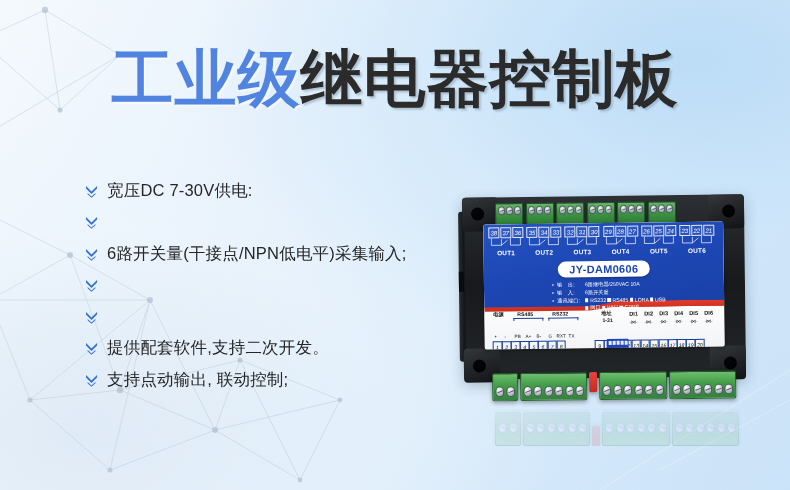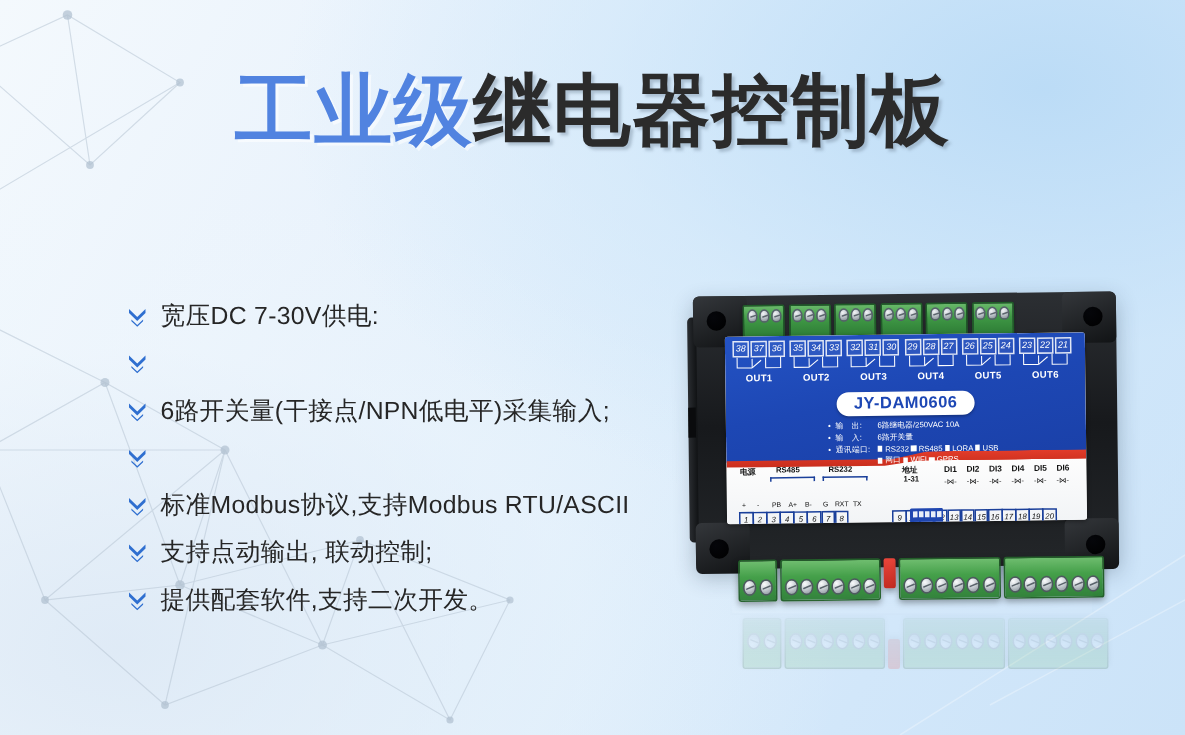--- a/index.html
+++ b/index.html
@@ -17,36 +17,36 @@
       linear-gradient(120deg,#f4f9fd 0%,#eaf3fc 28%,#dfeefb 55%,#d2e7fa 78%,#cbe3f8 100%);
     overflow:hidden;
   }
   .netlayer { position:absolute; inset:0; pointer-events:none; }
   .netlayer svg { display:block; width:790px; height:490px; }
 
   
   .headline {
     position:absolute; left:0; top:48px; width:790px;
     text-align:center;
-    font-size:52px; font-weight:bold; line-height:1;
+    font-size:62px; font-weight:bold; line-height:1;
     letter-spacing:1px;
     white-space:nowrap;
   }
   .hl-a { color:#5183e0; text-shadow:2px 2px 0 rgba(255,255,255,0.55); }
   .hl-b { color:#2b2b2b; text-shadow:2px 2px 2px rgba(120,140,160,0.45); }
 
   .subline {
     position:absolute; left:0; top:128px; width:790px;
     text-align:center; white-space:nowrap;
     font-size:20px; color:#3a3a3a; letter-spacing:1.2px;
   }
   .sub-model { color:#f0a93c; font-weight:bold; letter-spacing:2px; font-size:22px; }
 
   
-  .features { position:absolute; left:80px; top:196px; width:380px; }
+  .features { position:absolute; left:80px; top:176px; width:380px; }
   .feat {
     display:flex; align-items:center;
     height:29px; margin-bottom:2.5px;
     font-size:16.5px; color:#262626; white-space:nowrap;
   }
   .feat-ico { width:22px; flex:0 0 22px; display:flex; align-items:center; justify-content:center; }
   .feat-ico svg { display:block; }
   .feat-tx { padding-left:5px; letter-spacing:0.2px; }
 
   
@@ -279,39 +279,38 @@
           </svg>
       </span>
     </div>
     <div class="feat">
       <span class="feat-ico">
         <svg width="13" height="14" viewBox="0 0 13 14">
             <path d="M1 2 L6.5 7.4 L12 2 L12 4.6 L6.5 10 L1 4.6 Z" fill="#2f6fd0"></path>
             <path d="M2.6 9 L6.5 12.6 L10.4 9 L10.4 10.2 L6.5 13.8 L2.6 10.2 Z" fill="#2f6fd0"></path>
           </svg>
       </span>
-      <span class="feat-tx">标准Modbus协议,支持Modbus RTU/ASCII</span>
+    </div>
+    <div class="feat">
+      <span class="feat-ico">
+        <svg width="13" height="14" viewBox="0 0 13 14">
+            <path d="M1 2 L6.5 7.4 L12 2 L12 4.6 L6.5 10 L1 4.6 Z" fill="#2f6fd0"></path>
+            <path d="M2.6 9 L6.5 12.6 L10.4 9 L10.4 10.2 L6.5 13.8 L2.6 10.2 Z" fill="#2f6fd0"></path>
+          </svg>
+      </span>
+      <span class="feat-tx">提供配套软件,支持二次开发。</span>
     </div>
     <div class="feat">
       <span class="feat-ico">
         <svg width="13" height="14" viewBox="0 0 13 14">
             <path d="M1 2 L6.5 7.4 L12 2 L12 4.6 L6.5 10 L1 4.6 Z" fill="#2f6fd0"></path>
             <path d="M2.6 9 L6.5 12.6 L10.4 9 L10.4 10.2 L6.5 13.8 L2.6 10.2 Z" fill="#2f6fd0"></path>
           </svg>
       </span>
       <span class="feat-tx">支持点动输出, 联动控制;</span>
-    </div>
-    <div class="feat">
-      <span class="feat-ico">
-        <svg width="13" height="14" viewBox="0 0 13 14">
-            <path d="M1 2 L6.5 7.4 L12 2 L12 4.6 L6.5 10 L1 4.6 Z" fill="#2f6fd0"></path>
-            <path d="M2.6 9 L6.5 12.6 L10.4 9 L10.4 10.2 L6.5 13.8 L2.6 10.2 Z" fill="#2f6fd0"></path>
-          </svg>
-      </span>
-      <span class="feat-tx">提供配套软件,支持二次开发。</span>
     </div>
   </div>
 
   <div class="device-wrap">
 
     <div class="dev" id="devroot">
       <div class="shell"></div>
       <div class="siderail">
           <i class="notch"></i>
         </div>

